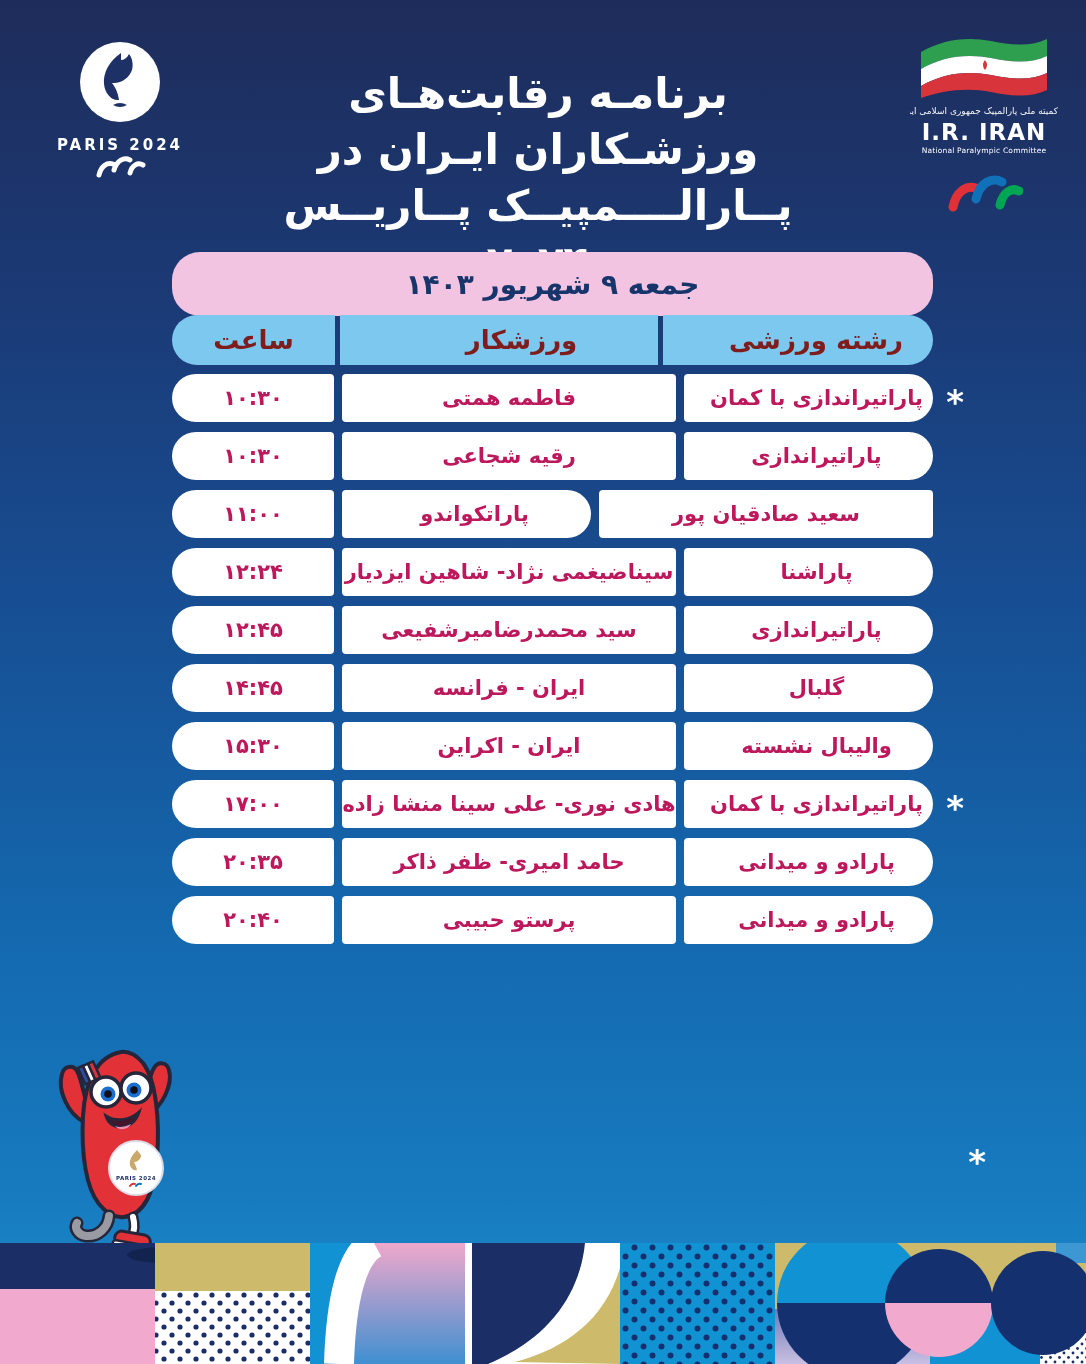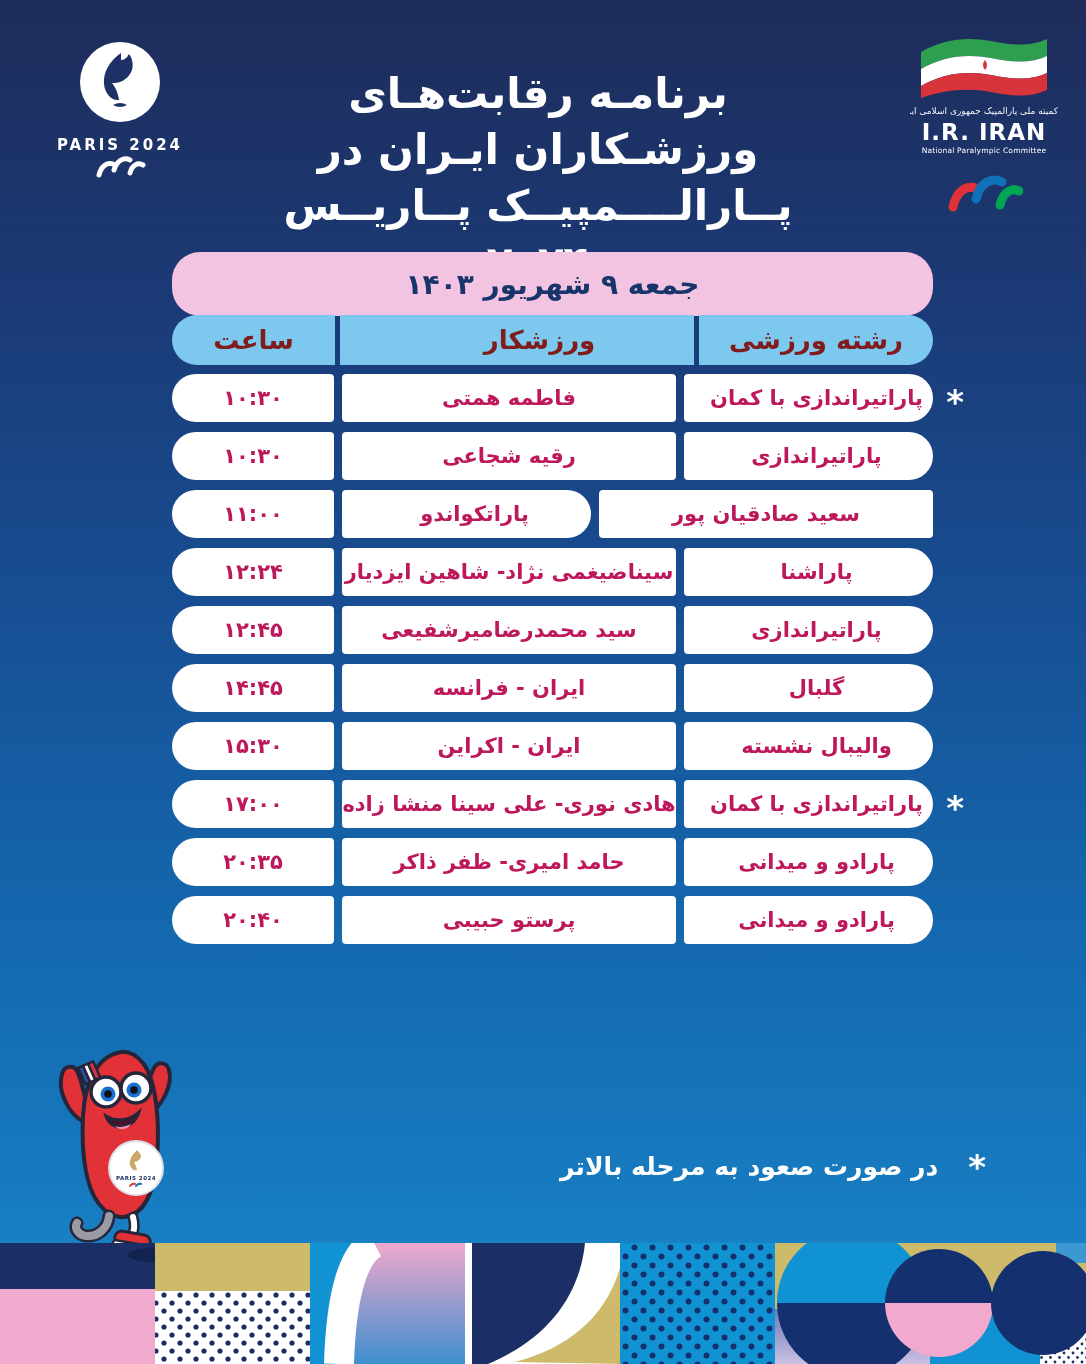--- a/index.html
+++ b/index.html
@@ -18,21 +18,21 @@
   .npc .agitos{margin-top:14px;}
   
   .date-pill{position:absolute;left:172px;top:252px;width:761px;height:64px;background:#f3c4e2;
     border-radius:28px;display:flex;align-items:center;justify-content:center;direction:rtl;
     color:#17356b;font-size:28px;font-weight:bold;}
   
   .table{position:absolute;left:172px;top:315px;width:761px;direction:rtl;}
   .thead{display:flex;gap:5px;height:50px;margin-bottom:9px;}
   .th{background:#7dc8ee;color:#7f1d1d;font-weight:bold;font-size:26px;
     display:flex;align-items:center;justify-content:center;}
-  .th.sport{width:234px;border-radius:0 25px 25px 0;}
+  .th.sport{width:234px;border-radius:0 25px 25px 0;padding-left:36px;}
   .th.athlete{flex:1;padding-left:45px;}
   .th.time{width:163px;border-radius:25px 0 0 25px;}
   .row{display:flex;gap:8px;height:48px;margin-bottom:10px;position:relative;}
   .cell{background:#ffffff;color:#be185d;font-weight:bold;font-size:21px;
     display:flex;align-items:center;justify-content:center;white-space:nowrap;}
   .cell.sport{width:233px;border-radius:4px 24px 24px 4px;padding-left:16px;}
   .cell.athlete{flex:1;border-radius:4px;}
   .cell.time{width:162px;border-radius:24px 4px 4px 24px;}
   .star{position:absolute;right:-31px;top:8px;color:#ffffff;font-size:34px;font-weight:bold;display:none;}
   .row.starred .star{display:block;}
@@ -167,21 +167,20 @@
       <div class="cell sport">پارادو و میدانی</div>
       <div class="cell athlete">پرستو حبیبی</div>
       <div class="cell time">۲۰:۴۰</div>
 
     </div>
   </div>
   </div>
 
   <div class="footnote">
     <span class="mark">*</span>
-    <span>در صورت صعود به مرحله بالاتر</span>
   </div>
 
   <svg class="mascot" width="148" height="220" viewBox="0 0 148 220">
     <g stroke="#26263a" stroke-width="4" stroke-linejoin="round">
       <path d="M36 94 C 20 86 9 62 14 46 C 16 38 25 36 29 43 C 34 52 35 66 41 81 Z" fill="#e23137"></path>
       <path d="M99 88 C 115 78 125 56 121 42 C 119 34 110 33 106 40 C 101 48 100 62 95 76 Z" fill="#e23137"></path>
       <path d="M73 24 C 50 28 37 52 35 88 C 33 126 38 160 51 176 C 59 186 68 190 76 189 C 94 187 106 168 109 130 C 112 92 108 52 95 35 C 89 28 81 23 73 24 Z" fill="#e23137"></path>
     </g>
     <g transform="translate(30,40) rotate(-24)" stroke="#26263a" stroke-width="2.5">
       <rect x="0" y="0" width="5.5" height="18" fill="#2b4ea0"></rect>

